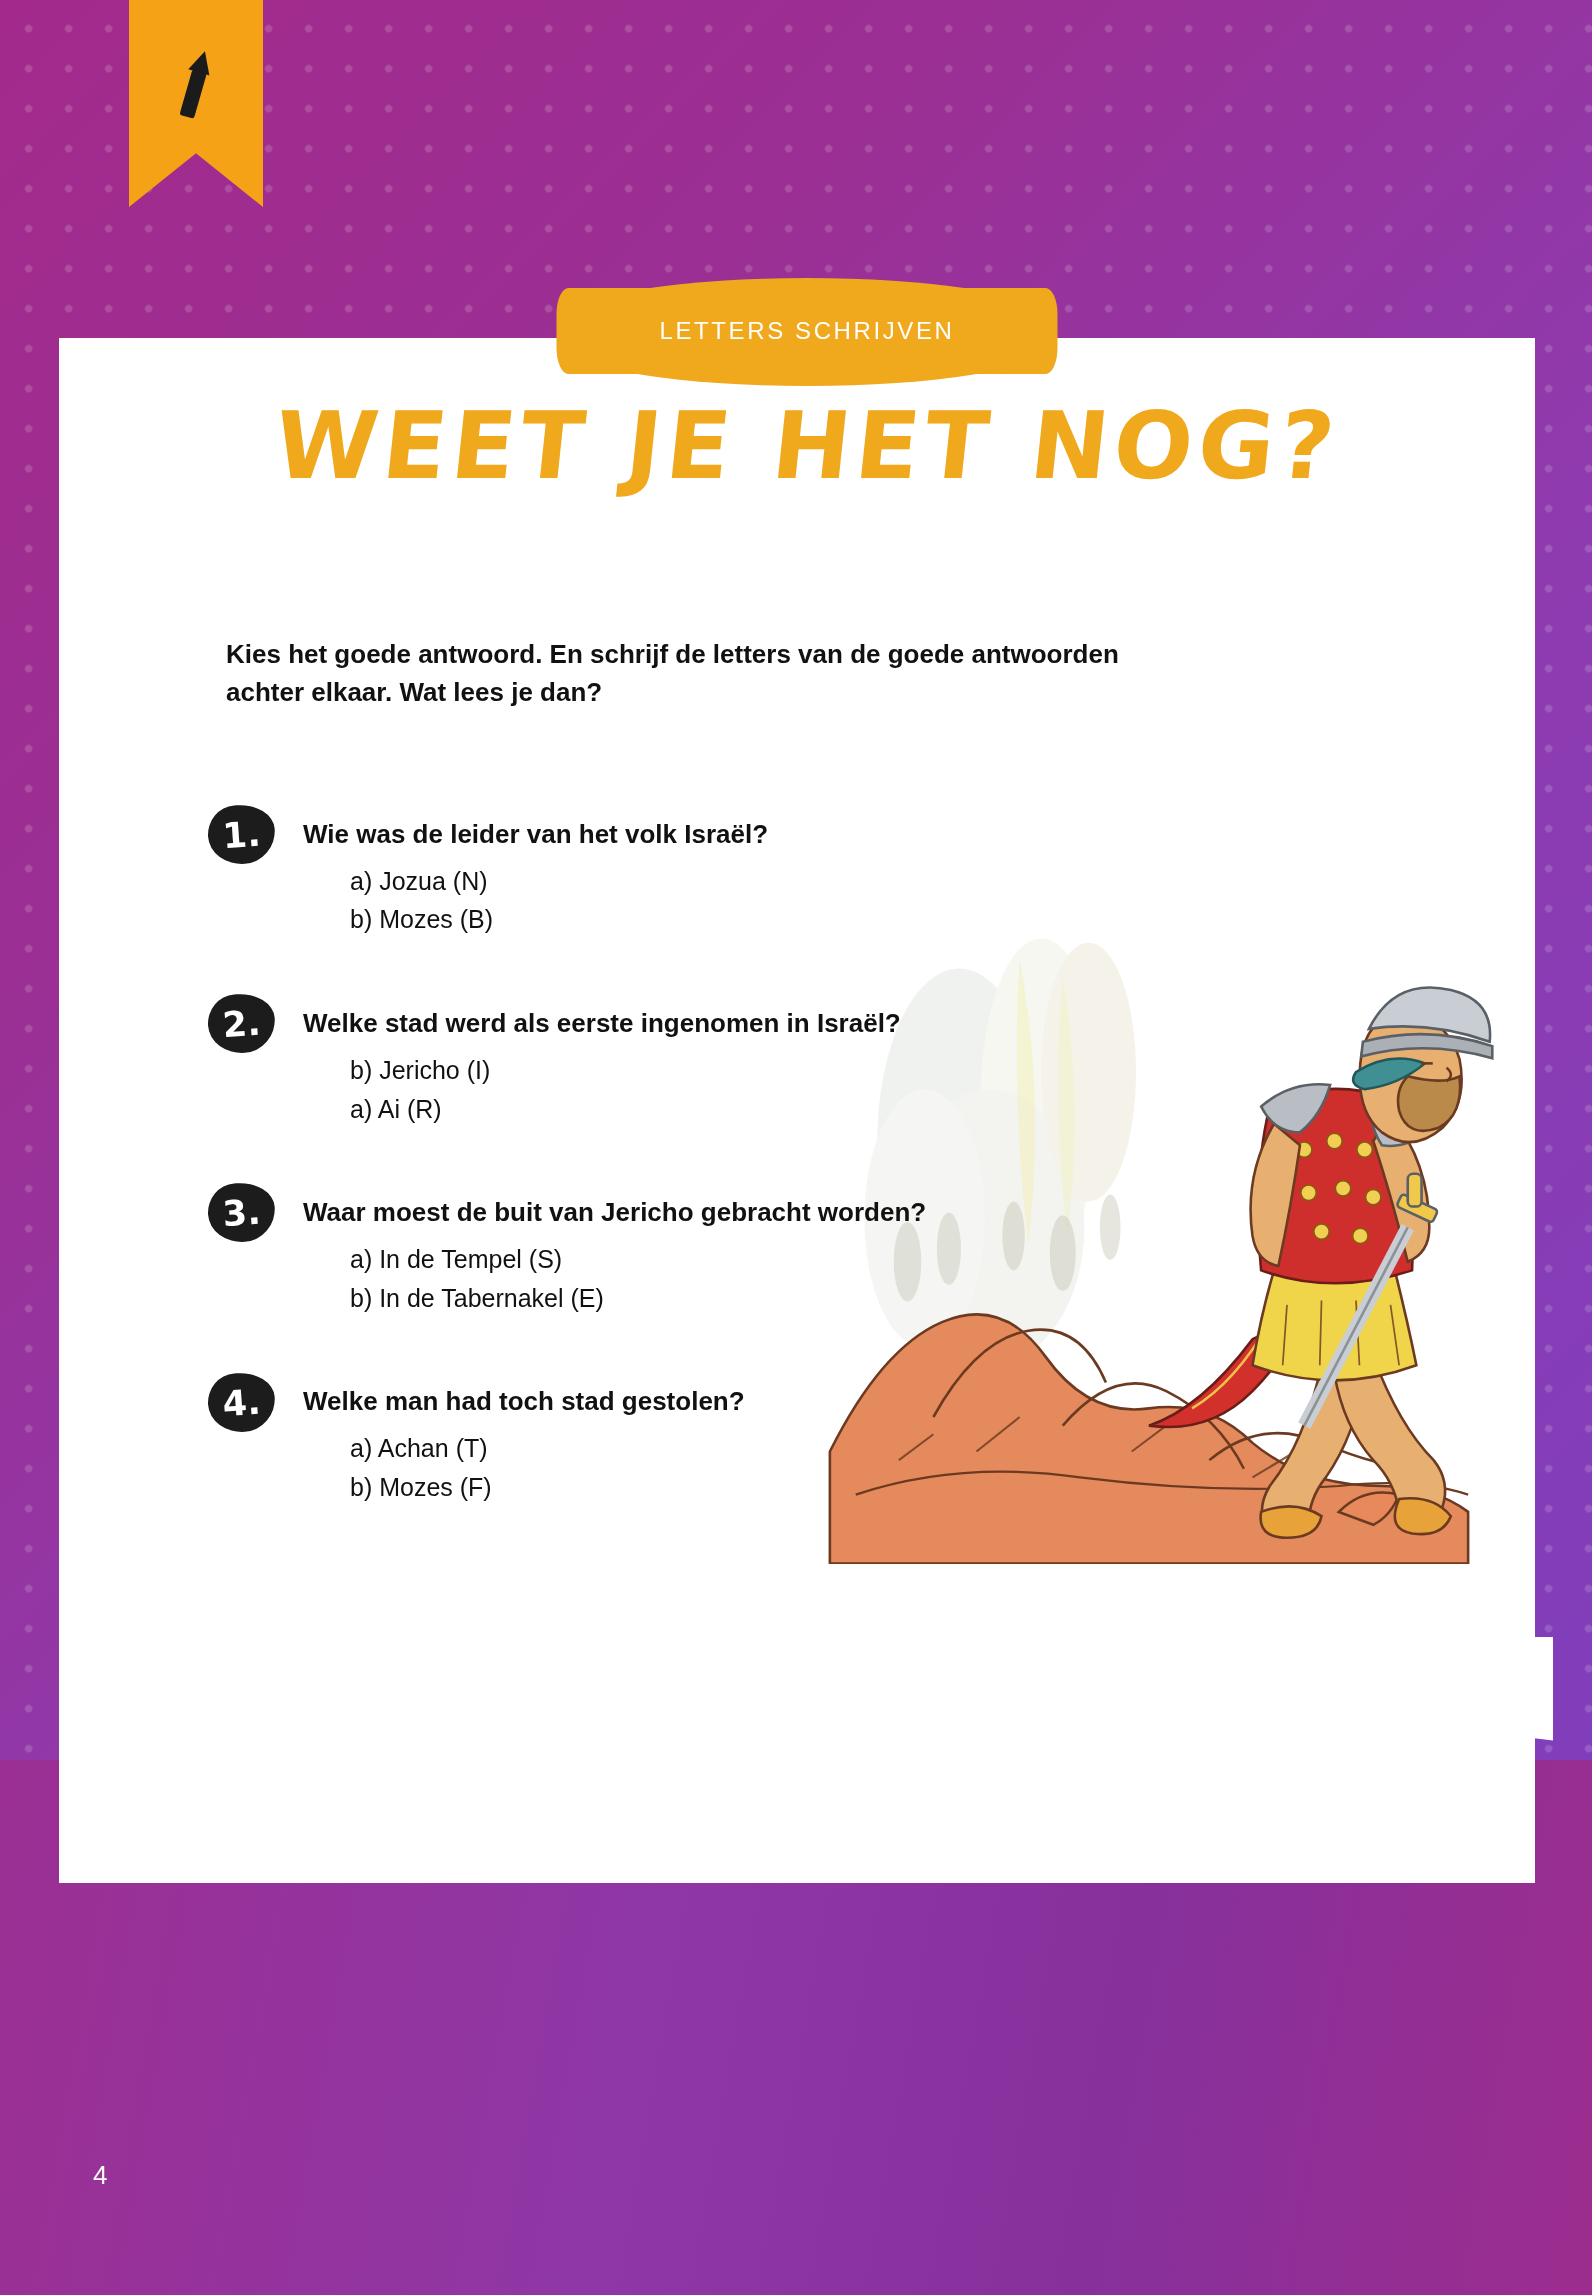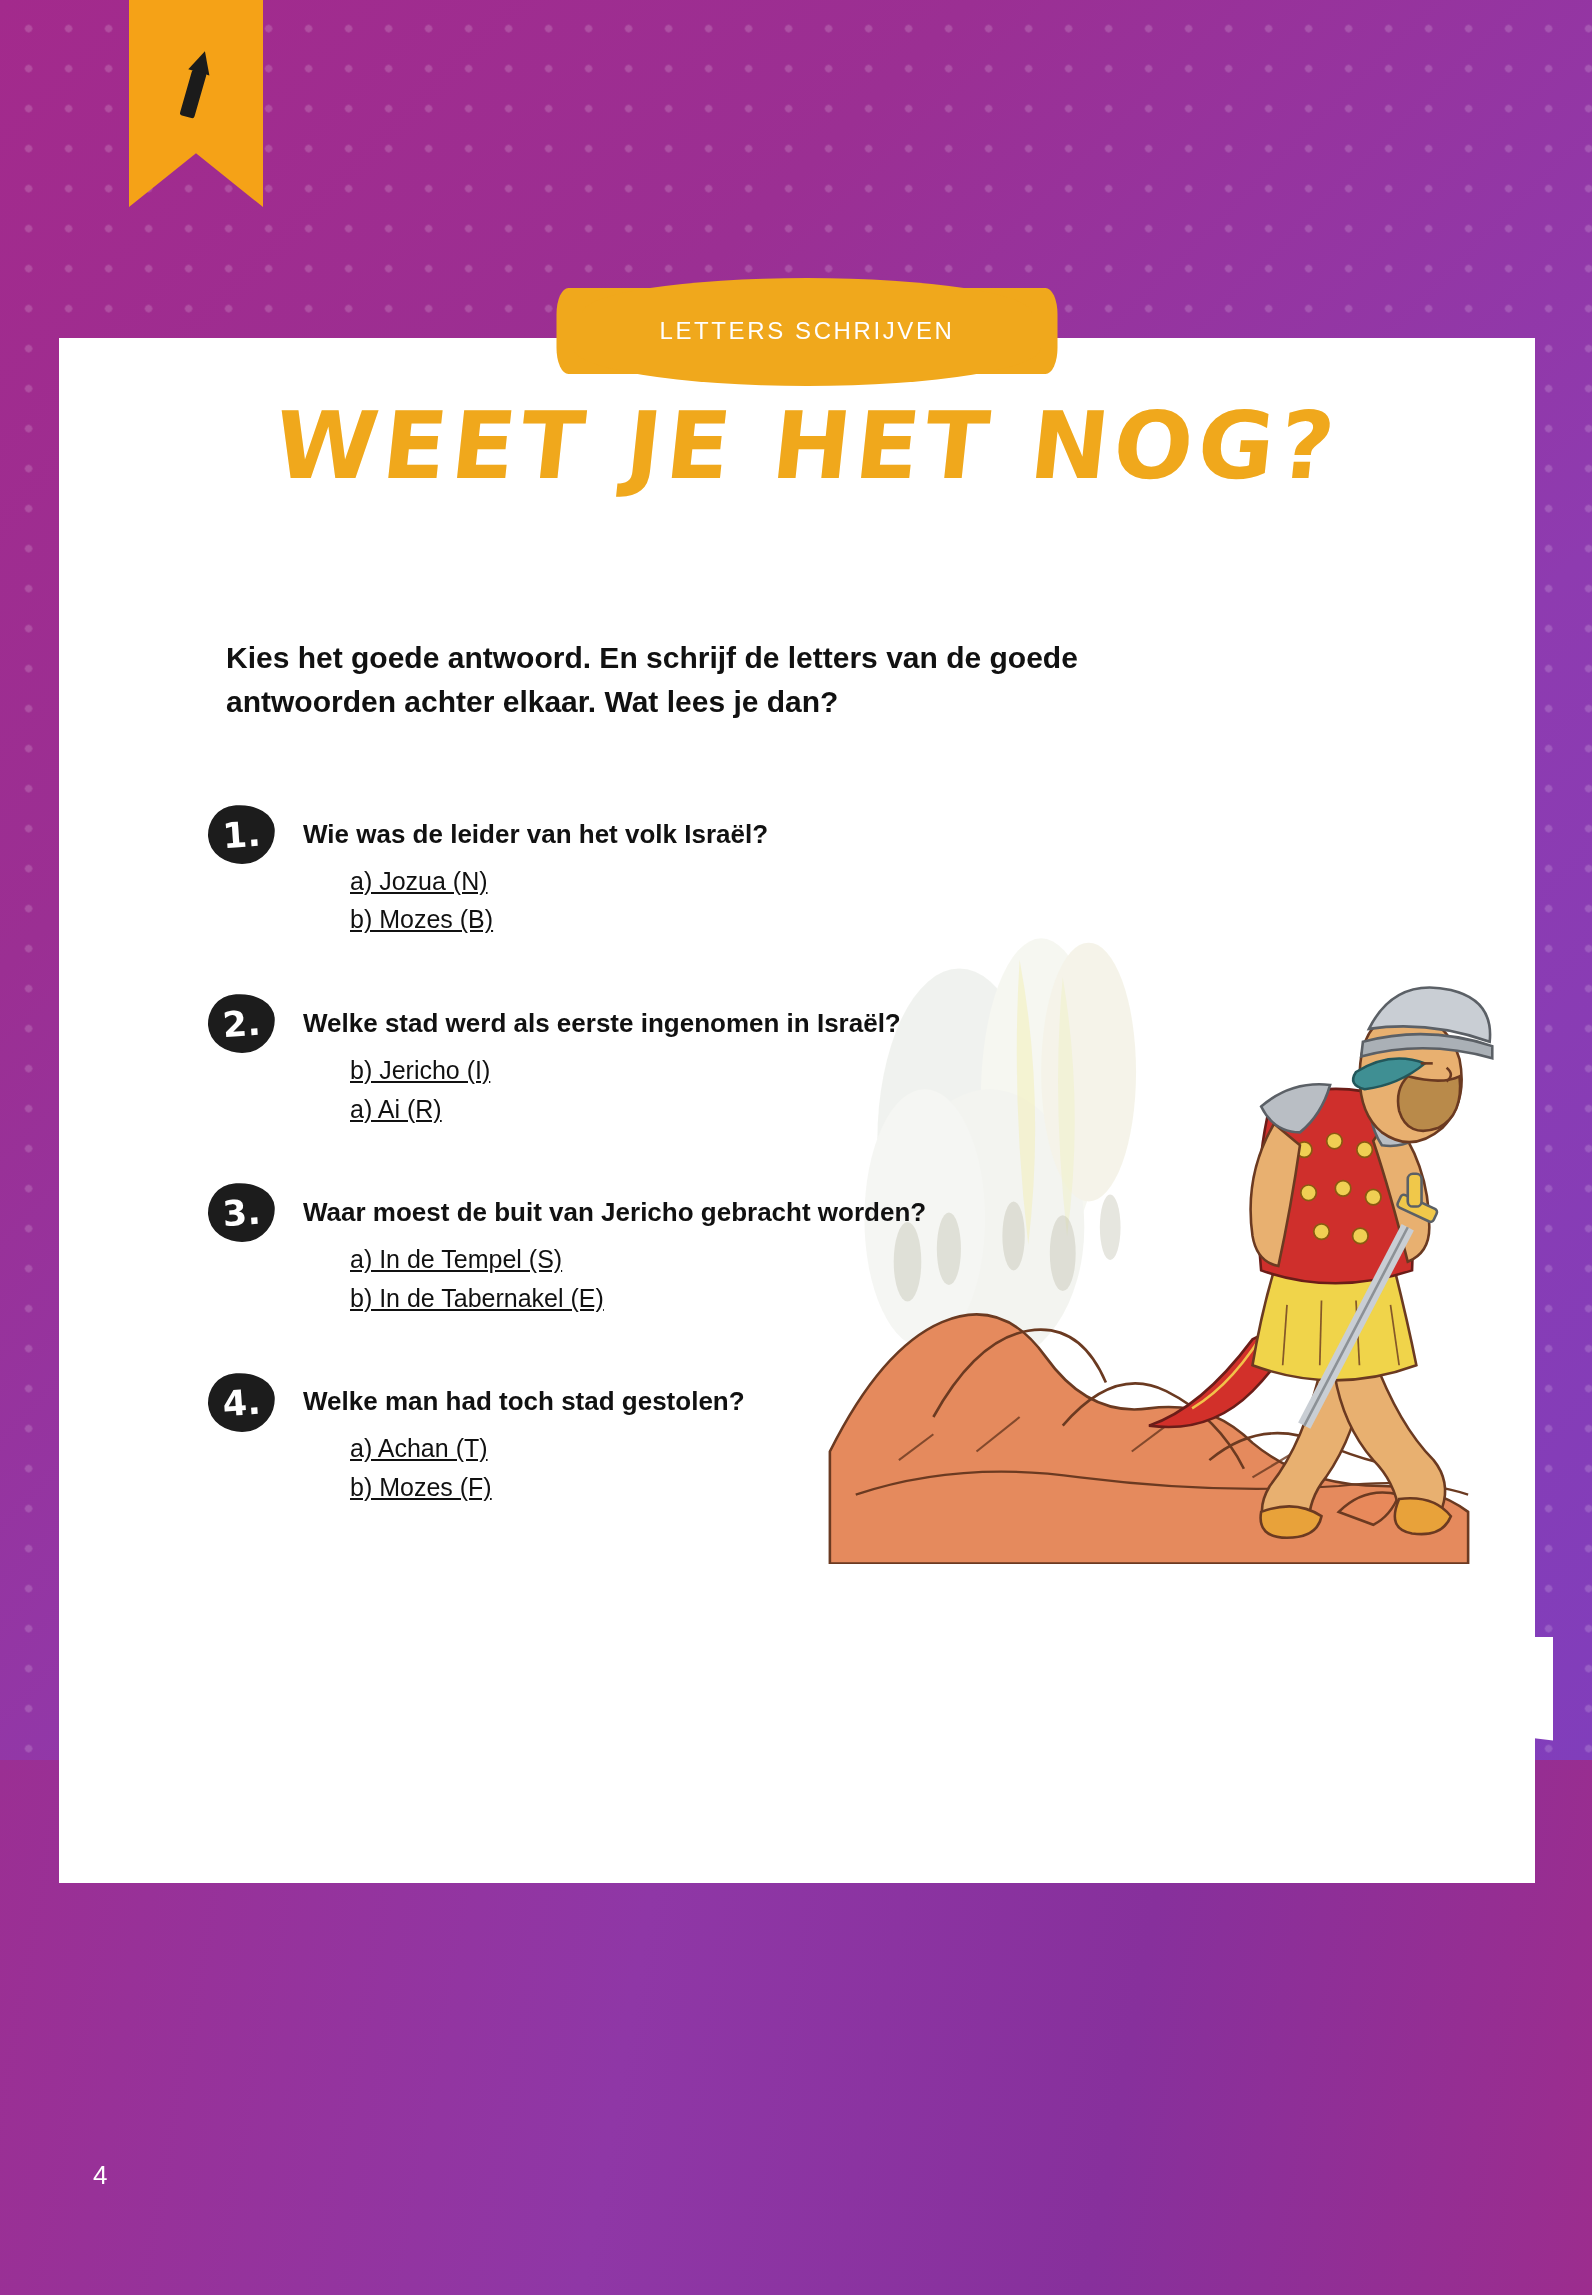--- a/index.html
+++ b/index.html
@@ -153,21 +153,21 @@
     text-transform: uppercase;
   }
 
   
   .intro {
     position: absolute;
     top: 298px;
     left: 147px;
     width: 906px;
     color: #111111;
-    font-size: 30px;
+    font-size: 26px;
     font-weight: bold;
     line-height: 1.45;
   }
 
   
   .questions {
     position: absolute;
     top: 479px;
     left: 129px;
     width: 949px;
@@ -202,21 +202,20 @@
     padding-top: 1.7px;
   }
   .q-options {
     margin-left: 142px;
     margin-top: 12px;
   }
   .q-option {
     font-size: 25px;
     color: #111111;
     line-height: 1.55;
-    text-decoration: underline;
   }
 
   
   .illustration {
     position: absolute;
     right: 41px;
     top: 518px;
     width: 690px;
     height: 708px;
   }

